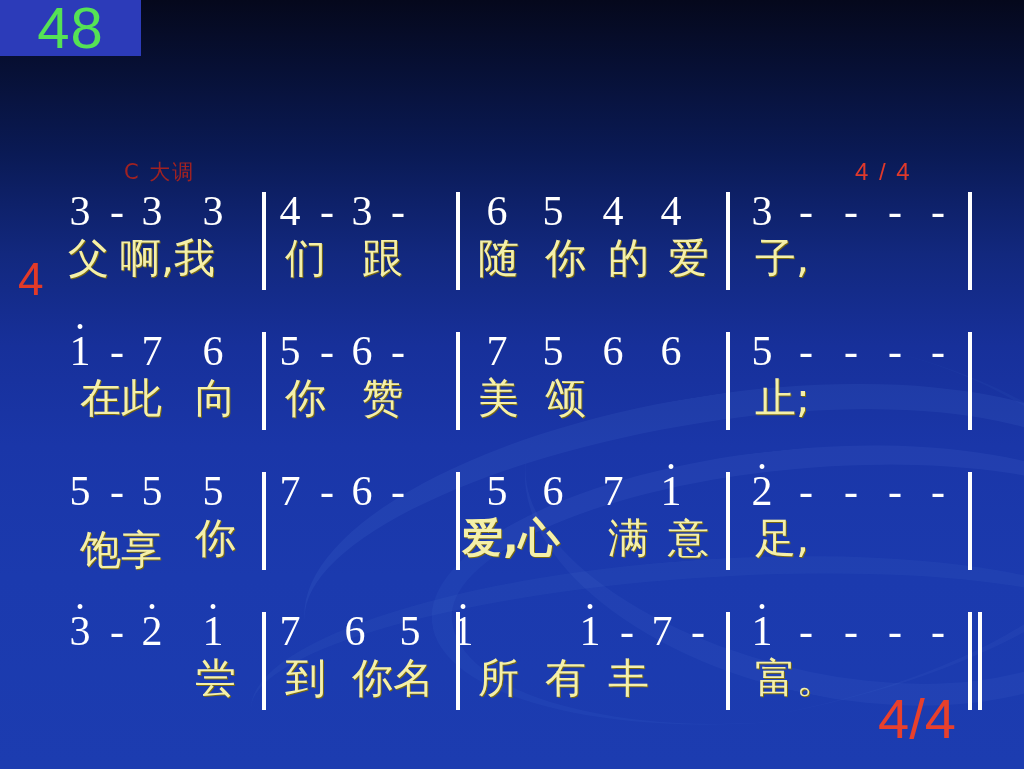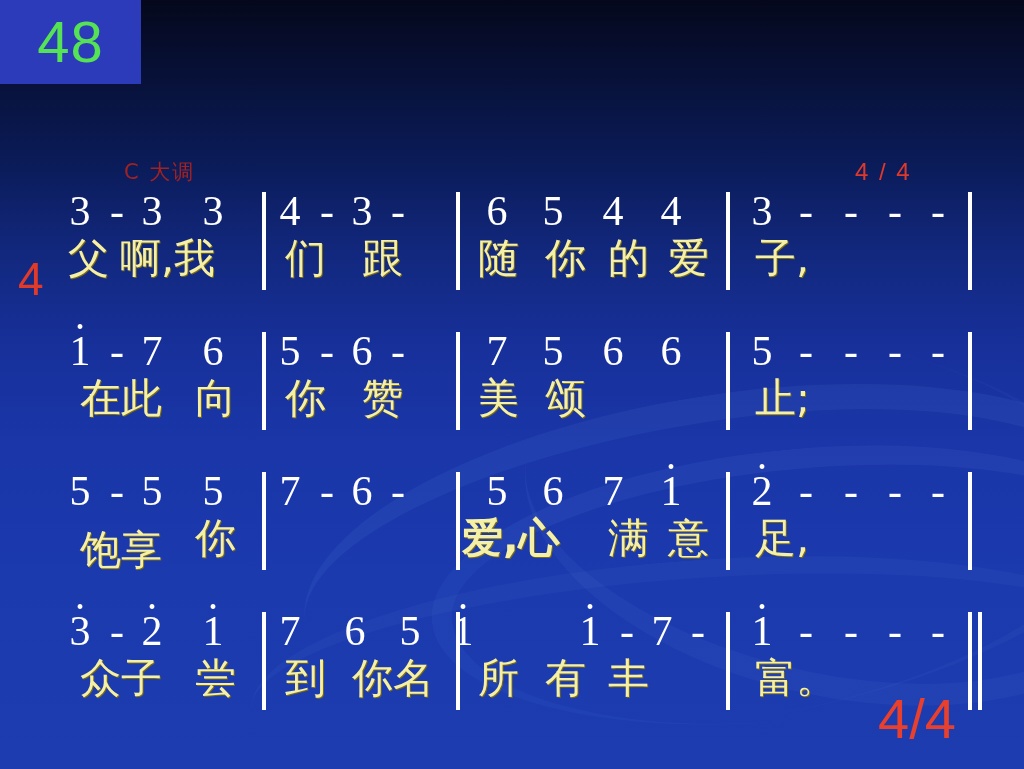--- a/index.html
+++ b/index.html
@@ -55,21 +55,21 @@
     left: 250px; top: 560px;
     width: 900px; height: 220px;
     border-top: 18px solid rgba(125,165,240,0.06);
     transform: rotate(-4deg);
   }
 
   
   #page-badge {
     position: absolute;
     left: 0; top: 0;
-    width: 141px; height: 84px;
+    width: 141px; height: 56px;
     background: #2c3bb9;
     display: flex;
     align-items: center;
     justify-content: center;
   }
   #page-badge .num {
     font-family: "Liberation Sans", sans-serif;
     font-size: 58px;
     color: #55e255;
     line-height: 1;
@@ -333,21 +333,20 @@
           <div class="cell dash" style="left: 613px; width: 28px;"><span class="glyph">-</span></div>
           <div class="cell note" style="left: 648px; width: 28px;"><span class="glyph">7</span></div>
           <div class="cell dash" style="left: 684px; width: 28px;"><span class="glyph">-</span></div>
           <div class="cell note" style="left: 748px; width: 28px;"><span class="glyph">1<span class="dotmark">•</span></span></div>
           <div class="cell dash" style="left: 792px; width: 28px;"><span class="glyph">-</span></div>
           <div class="cell dash" style="left: 837px; width: 28px;"><span class="glyph">-</span></div>
           <div class="cell dash" style="left: 881px; width: 28px;"><span class="glyph">-</span></div>
           <div class="cell dash" style="left: 924px; width: 28px;"><span class="glyph">-</span></div>
         </div>
         <div class="lyric-row">
-          <div class="cell lyric" style="left: 80px; text-align: left;">众子</div>
           <div class="cell lyric" style="left: 195px; text-align: left;">尝</div>
           <div class="cell lyric" style="left: 285px; text-align: left;">到</div>
           <div class="cell lyric" style="left: 352px; text-align: left;">你名</div>
           <div class="cell lyric" style="left: 478px; text-align: left;">所</div>
           <div class="cell lyric" style="left: 545px; text-align: left;">有</div>
           <div class="cell lyric" style="left: 608px; text-align: left;">丰</div>
           <div class="cell lyric" style="left: 755px; text-align: left;">富。</div>
         </div>
       </div>
     </div>

